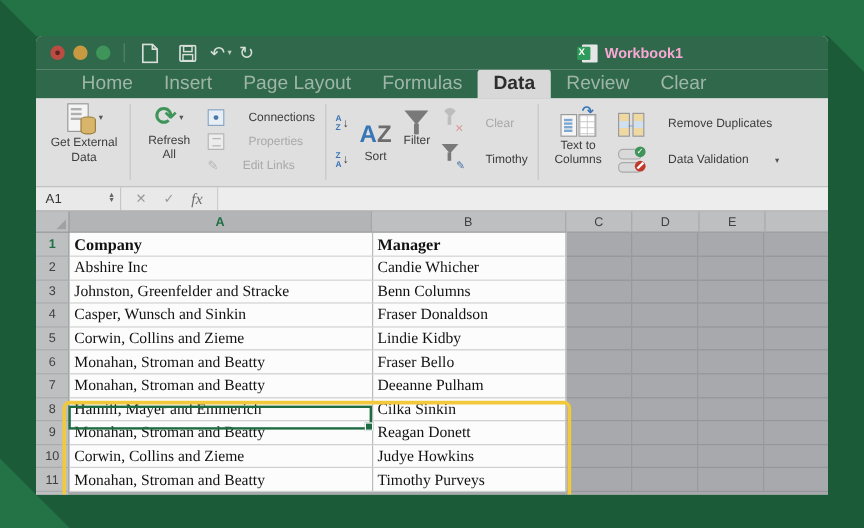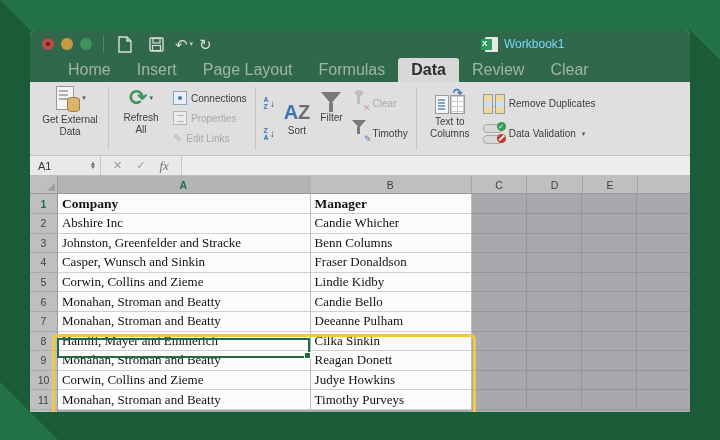--- a/index.html
+++ b/index.html
@@ -33,36 +33,36 @@
   .tb-sep{width:1px;height:16px;background:rgba(255,255,255,.18);margin:0 9px 0 11px;}
   .tb-ic{width:24px;height:20px;display:flex;align-items:center;justify-content:center;margin-right:7px;color:#D7DFD8;}
   .tb-ic svg{display:block;}
   .undo-wrap{display:flex;align-items:center;margin-right:6px;}
   .tb-arrow{font-size:15px;color:#D7DFD8;line-height:1;}
   .mini-caret{font-size:7px;color:#BFCBC2;margin-left:2px;}
   .title-group{position:absolute;left:455px;top:0;height:28px;display:flex;align-items:center;gap:6px;}
   .xl-icon{width:13px;height:15px;position:relative;background:#E6E6E6;border-radius:1px;}
   .xl-icon::before{content:"";position:absolute;left:-4px;top:2px;width:11px;height:11px;background:#2E9B5B;border-radius:1px;}
   .xl-icon::after{content:"X";position:absolute;left:-3px;top:2px;font-size:8px;font-weight:bold;color:#fff;}
-  .wb-title{font-size:12px;color:#7dd3fc;font-weight:normal;}
+  .wb-title{font-size:12px;color:#f9a8d4;font-weight:bold;}
 
   
   .tabrow{height:24px;background:#30684C;display:flex;align-items:stretch;padding-left:25px;}
   .tab{display:flex;align-items:center;padding:0 13px;font-size:16px;color:#9FB6A6;cursor:default;}
   .tab.active{background:#D8D8D8;color:#2E2E2E;border-radius:3px 3px 0 0;font-weight:bold;}
 
   
   .ribbon{height:73px;background:#DFDFDF;border-bottom:1px solid #C2C2C2;display:flex;align-items:stretch;padding-left:6px;position:relative;}
   .rsep{width:1px;background:#C6C6C6;margin:5px 4px;}
   .rgroup{display:flex;flex-direction:column;align-items:center;justify-content:flex-start;padding:4px 5px 2px;}
   .icon-line{display:flex;align-items:flex-start;}
   .rlabel{font-size:10px;color:#3C3C3C;text-align:center;line-height:1.15;margin-top:2px;}
   .caret{font-size:7px;color:#555;margin-left:2px;margin-top:8px;}
   .stackgroup{display:flex;flex-direction:column;justify-content:space-around;padding:6px 4px;}
-  .stack-item{display:flex;align-items:center;gap:4px;font-size:10px;color:#3C3C3C;height:20px;}
+  .stack-item{display:flex;align-items:center;gap:20px;font-size:10px;color:#3C3C3C;height:20px;}
   .stack-item.disabled{color:#A8A8A8;}
 
   
   .ged-icon{position:relative;width:26px;height:26px;}
   .ged-icon .page{position:absolute;left:2px;top:0;width:16px;height:22px;background:#F4F4F4;border:1px solid #9a9a9a;}
   .ged-icon .page::before{content:"";position:absolute;left:2px;top:3px;width:9px;height:1.5px;background:#b0b0b0;box-shadow:0 4px 0 #b0b0b0,0 8px 0 #b0b0b0;}
   .ged-icon .cyl{position:absolute;right:0;bottom:0;width:11px;height:13px;background:#D8B56A;border:1px solid #9a7f3f;border-radius:5px/3px;}
   .refresh-glyph{font-size:22px;line-height:24px;color:#3E9459;font-weight:bold;font-family:"DejaVu Sans",sans-serif;}
   .sq-ic{width:12px;height:12px;border:1px solid #8aa5c0;background:#e8eef5;display:inline-flex;align-items:center;justify-content:center;}
   .sq-ic .dot{width:4px;height:4px;background:#4a78a8;border-radius:50%;}
@@ -362,21 +362,21 @@
     </div>
     <div class="drow">
       <div class="rnum">5</div>
       <div class="dcell w-a">Corwin, Collins and Zieme</div>
       <div class="dcell w-b">Lindie Kidby</div>
       <div class="emptyseg"></div>
     </div>
     <div class="drow">
       <div class="rnum">6</div>
       <div class="dcell w-a">Monahan, Stroman and Beatty</div>
-      <div class="dcell w-b">Candie Bello</div>
+      <div class="dcell w-b">Fraser Bello</div>
       <div class="emptyseg"></div>
     </div>
     <div class="drow">
       <div class="rnum">7</div>
       <div class="dcell w-a">Monahan, Stroman and Beatty</div>
       <div class="dcell w-b">Deeanne Pulham</div>
       <div class="emptyseg"></div>
     </div>
     <div class="drow">
       <div class="rnum">8</div>

